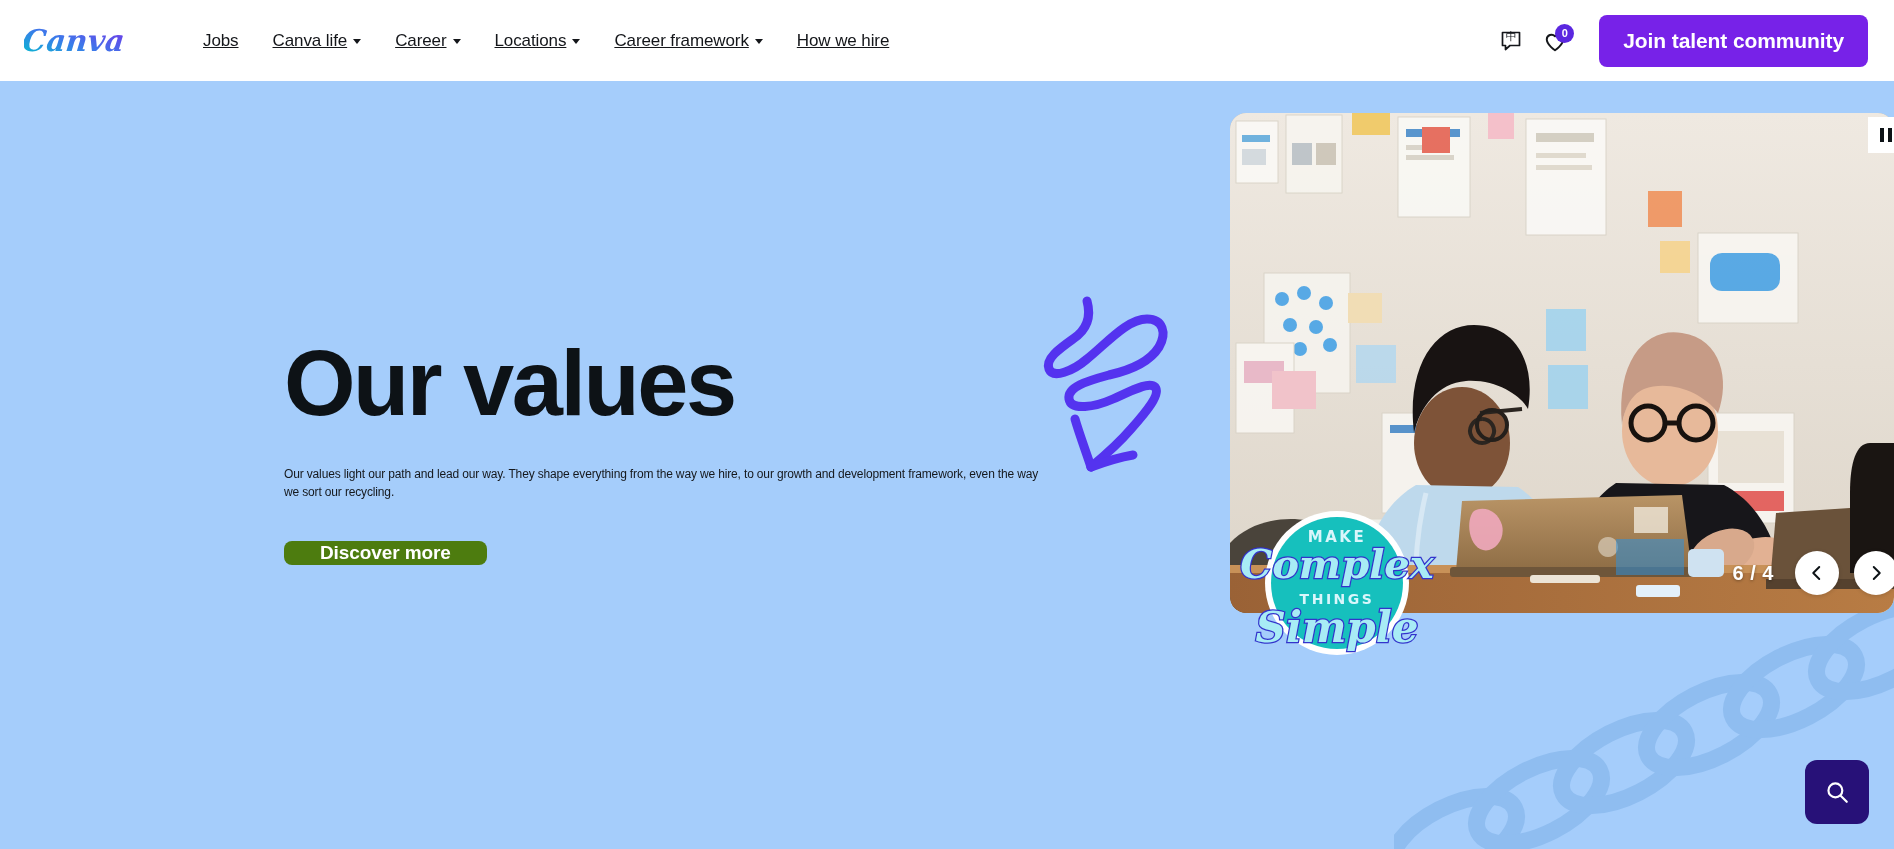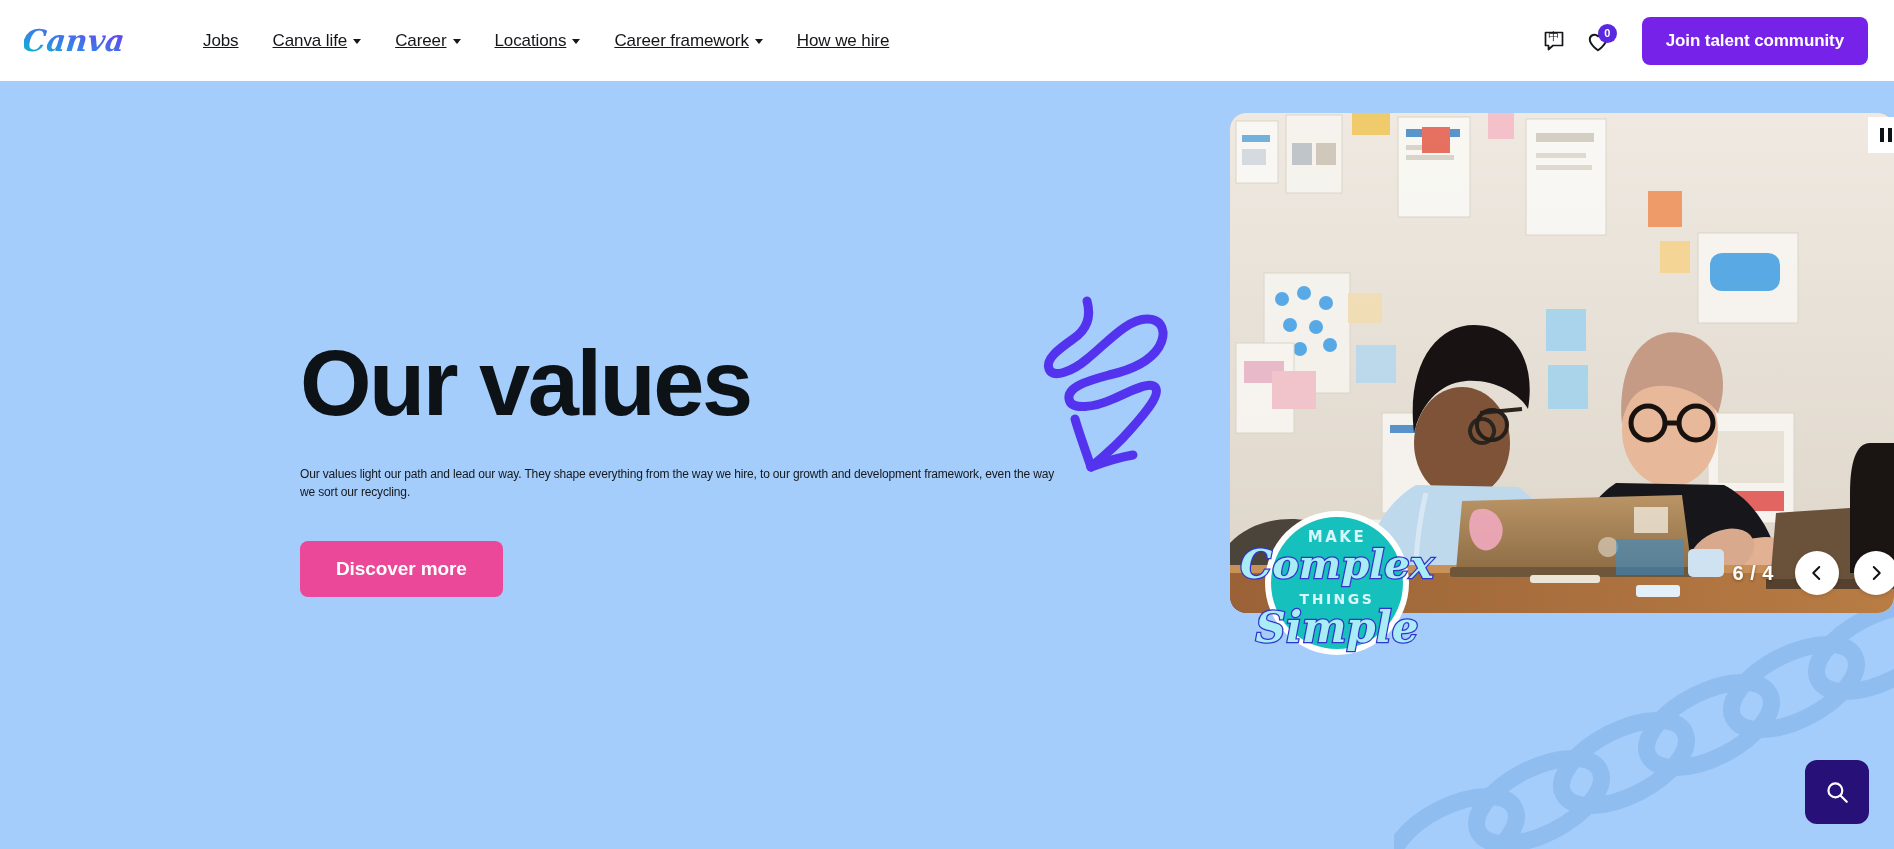--- a/index.html
+++ b/index.html
@@ -83,21 +83,21 @@
     background: #5b27e0;
     color: #fff;
     font-size: 11px; font-weight: 700;
     display: flex; align-items: center; justify-content: center;
     line-height: 1;
   }
   .join-btn {
     margin-left: 22px;
     background: #7722e8;
     color: #ffffff;
-    font-size: 17px;
+    font-size: 21px;
     font-weight: 700;
     border: none;
     border-radius: 8px;
     padding: 14px 24px;
     cursor: pointer;
     white-space: nowrap;
     letter-spacing: -0.1px;
     font-family: "Liberation Sans", sans-serif;
   }
 
@@ -114,21 +114,21 @@
   .coil {
     position: absolute;
     right: -20px; bottom: -40px;
     width: 520px; height: 300px;
     opacity: 1;
     pointer-events: none;
   }
 
   .hero-copy {
     position: absolute;
-    left: 300px;
+    left: 284px;
     top: 256px;
     width: 800px;
   }
   .hero-title {
     font-family: "Liberation Sans", sans-serif;
     font-size: 92px;
     font-weight: 700;
     line-height: 1.0;
     color: #0d1216;
     letter-spacing: -2.5px;
@@ -137,27 +137,27 @@
     margin-top: 36px;
     font-size: 12px;
     line-height: 1.52;
     color: #15181c;
     width: 770px;
     letter-spacing: -0.15px;
   }
   .discover-btn {
     margin-top: 40px;
     display: inline-block;
-    background: #ec4899;
+    background: #4d7c0f;
     color: #ffffff;
     font-size: 19px;
     font-weight: 700;
     border: none;
     border-radius: 8px;
-    padding: 17px 36px;
+    padding: 1px 36px;
     cursor: pointer;
     font-family: "Liberation Sans", sans-serif;
     letter-spacing: -0.1px;
   }
 
   
   .squiggle {
     position: absolute;
     left: 1035px; top: 208px;
     width: 150px; height: 190px;

